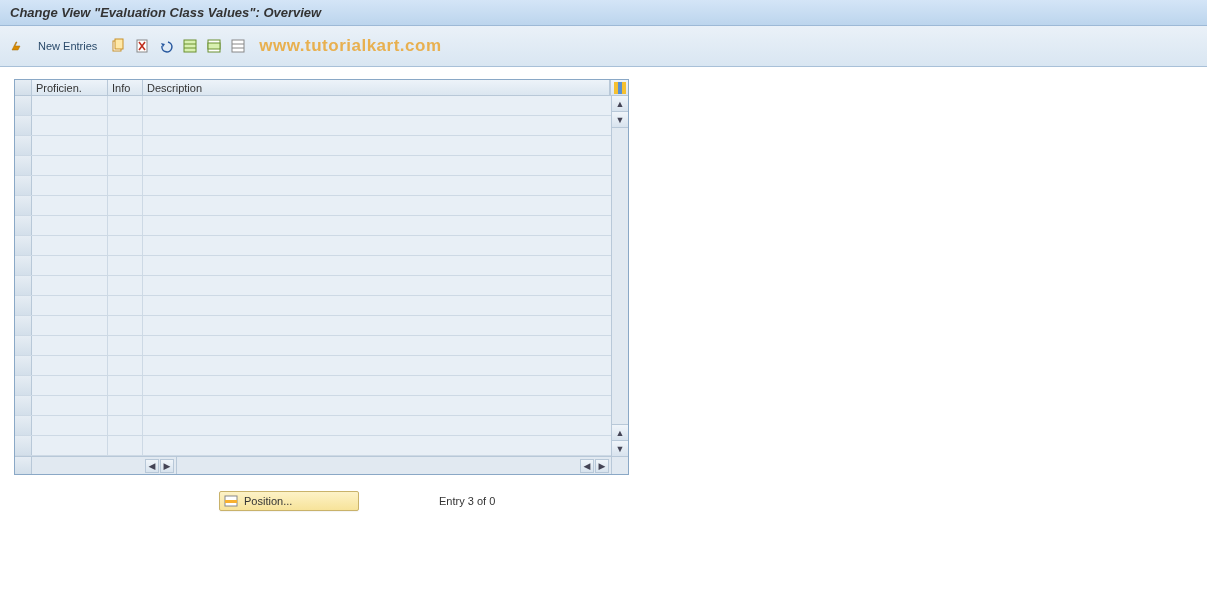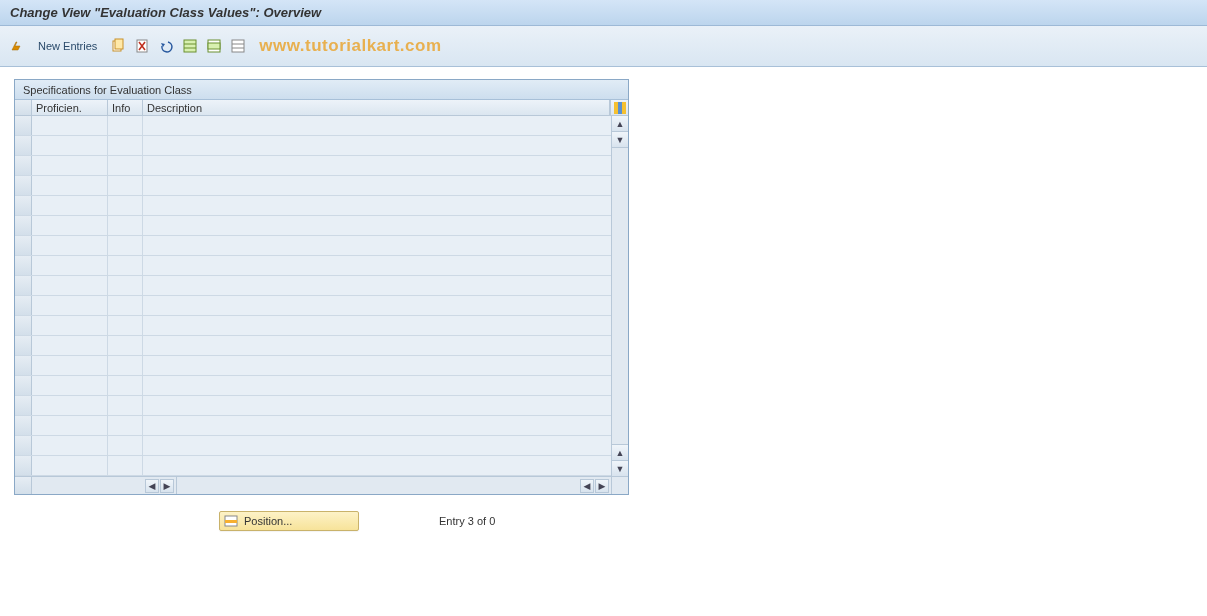--- a/index.html
+++ b/index.html
@@ -258,21 +258,20 @@
         <line x1="2" y1="10" x2="14" y2="10" stroke="#888"></line>
       </svg>
   </span>
   <span class="watermark">www.tutorialkart.com</span>
 </div>
 
 <div class="content-area">
 
 
   <div class="panel">
-    <div class="panel-header">Specifications for Evaluation Class</div>
     <div class="table-wrap">
       <div class="table-header-row">
         <div class="th-cell th-sel"></div>
         <div class="th-cell th-prof">Proficien.</div>
         <div class="th-cell th-info">Info</div>
         <div class="th-cell th-desc">Description</div>
         <div class="th-config">
           <svg width="12" height="12">
               <rect x="0" y="0" width="4" height="12" fill="#f5c030"></rect>
               <rect x="4" y="0" width="4" height="12" fill="#5a90d0"></rect>

